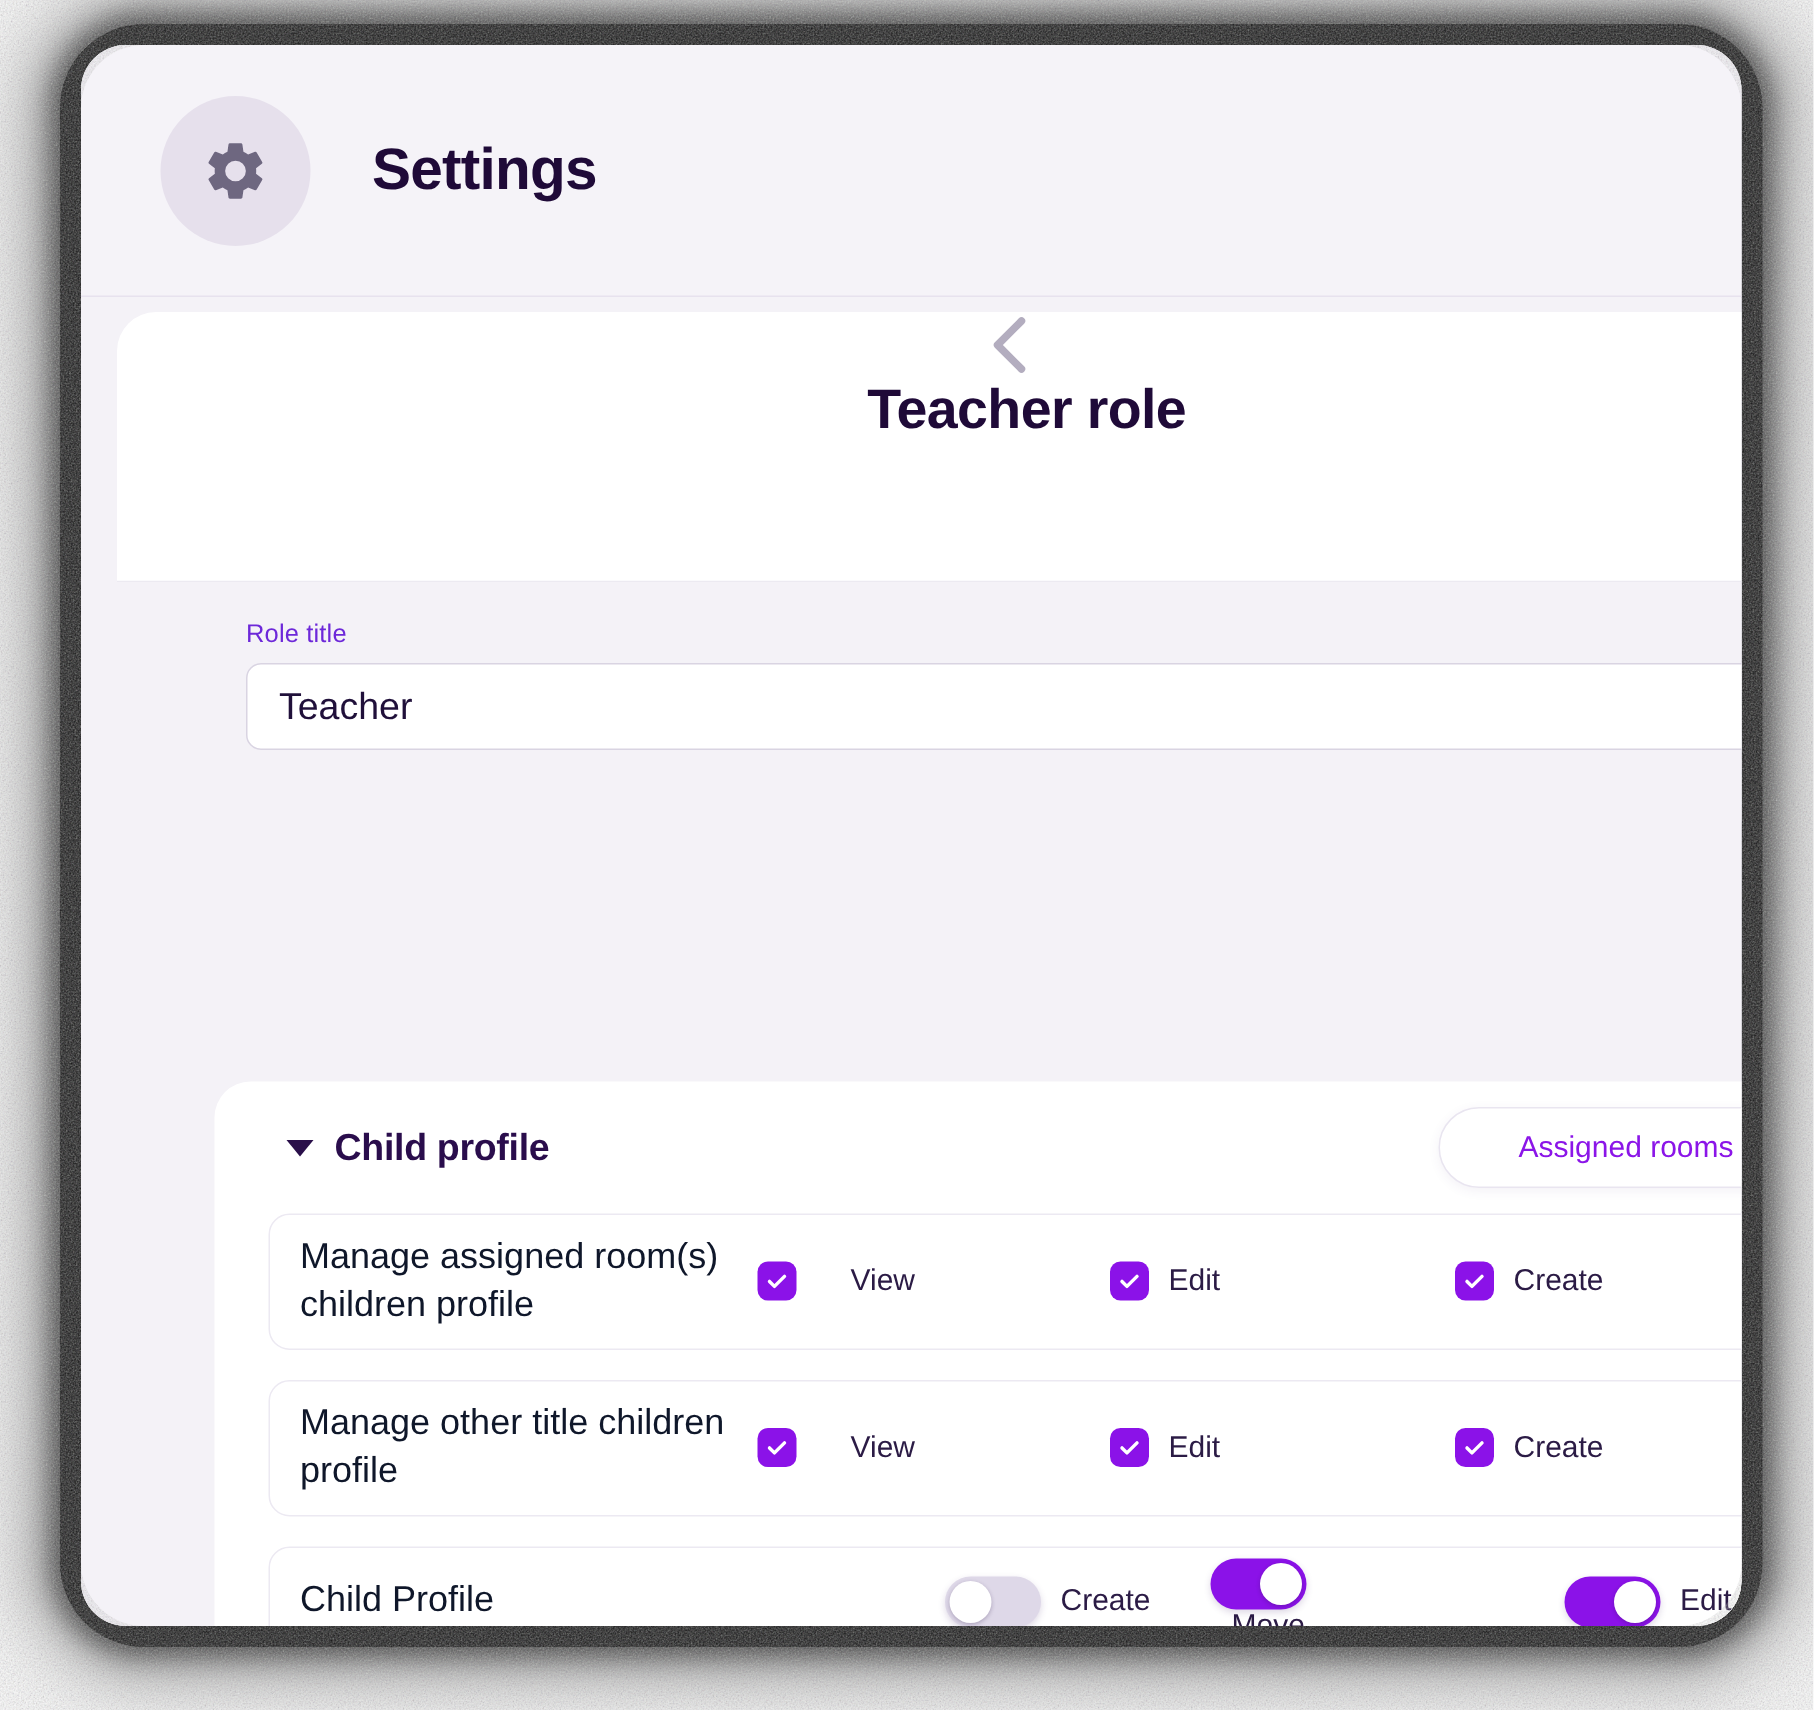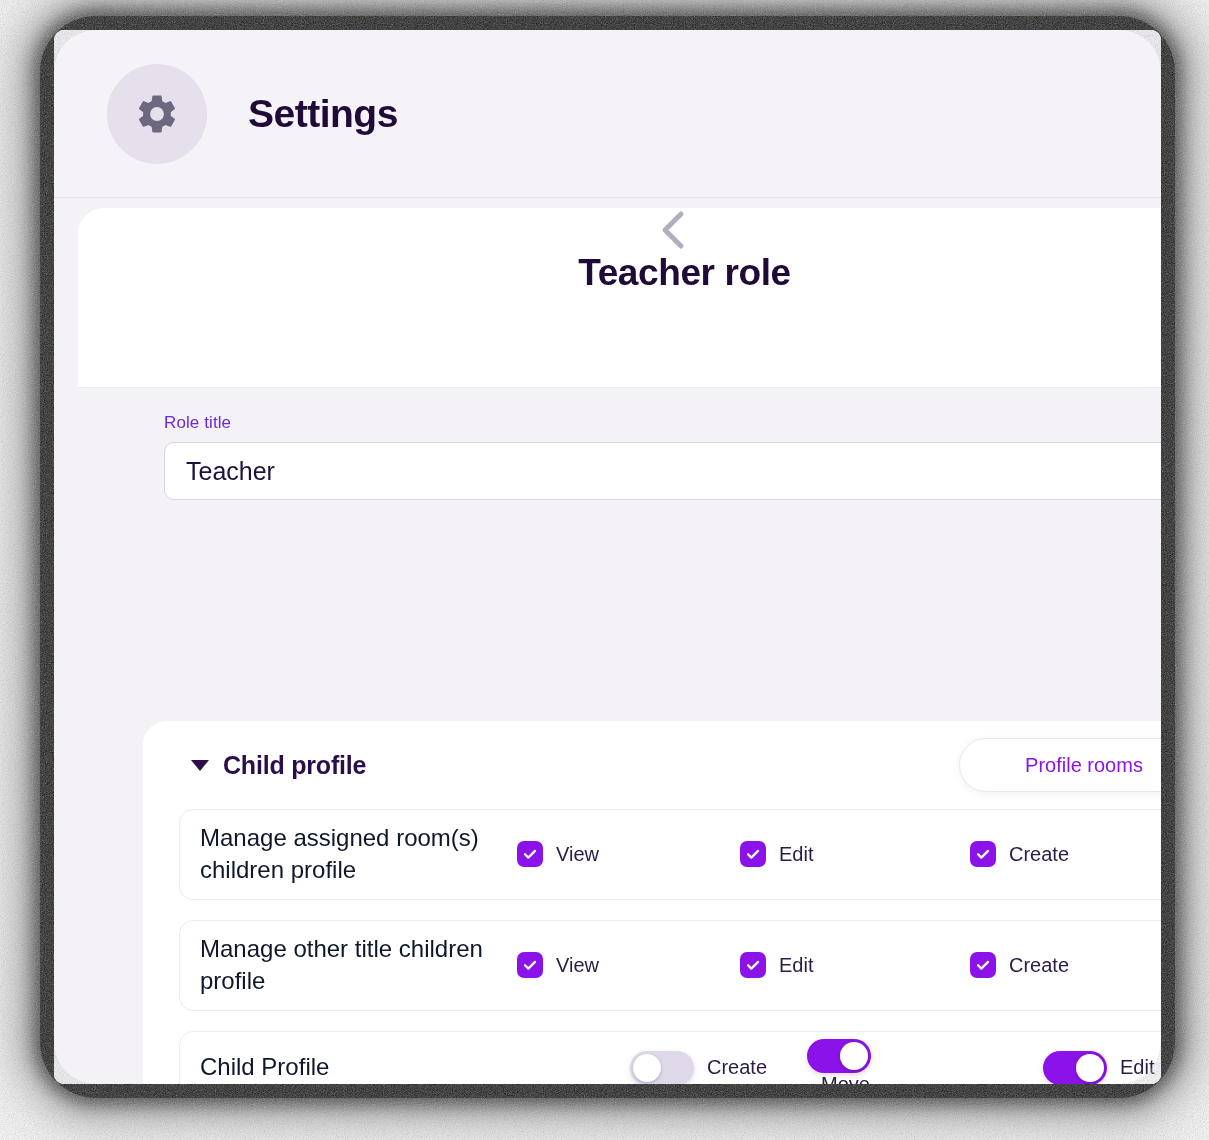--- a/index.html
+++ b/index.html
@@ -44,21 +44,21 @@
     opacity: 0.55;
   }
 
   
   #window {
     position: absolute;
     left: 54px;
     top: 30px;
     width: 1107px;
     height: 1054px;
-    border-radius: 10px;
+    border-radius: 30px;
     overflow: hidden;
     background: #f4f2f7;
   }
 
   
   #window-inner {
     position: relative;
     width: 1155px;
     height: 1054px;
     background: #f4f2f7;
@@ -289,21 +289,21 @@
     width: 28px; height: 28px;
     border-radius: 50%;
     background: #ffffff;
     box-shadow: 0 1px 3px rgba(40,20,70,0.28);
   }
   .sw.on  .knob { left: 33px; }
   .sw.off .knob { left: 3px; }
 
   
   .col { position: absolute; display: flex; align-items: center; }
-  .c1 { left: 337px; }
+  .c1 { left: 325px; gap: 23px; }
   .c2 { left: 560px; }
   .c3 { left: 790px; }
   .t1 { left: 450px; }
   .t2 { left: 627px; flex-direction: column; }
   .t3 { left: 863px; }
 </style>
 </head>
 <body>
 
 <div id="stage">
@@ -336,21 +336,21 @@
         <div class="field-strip">
           <div class="field-label">Role title</div>
           <div class="field-input" placeholder="Role title">Teacher</div>
         </div>
 
         <div class="perm-card">
 
           <div class="perm-head">
             <div class="caret"></div>
             <div class="perm-head-title">Child profile</div>
-            <div class="assigned-btn">Profile rooms</div>
+            <div class="assigned-btn">Assigned rooms</div>
           </div>
 
           <div class="rows">
 
             <div class="perm-row tall">
               <div class="perm-label">Manage assigned room(s) children profile</div>
               <div class="col c1 ctl-group">
                 <span class="cbx">
                   <svg width="16" height="16" viewBox="0 0 16 16" aria-hidden="true">
                     <path d="M3 8.3 L6.3 11.6 L13 4.9" fill="none" stroke="#ffffff" stroke-width="2.3" stroke-linecap="round" stroke-linejoin="round"></path>

